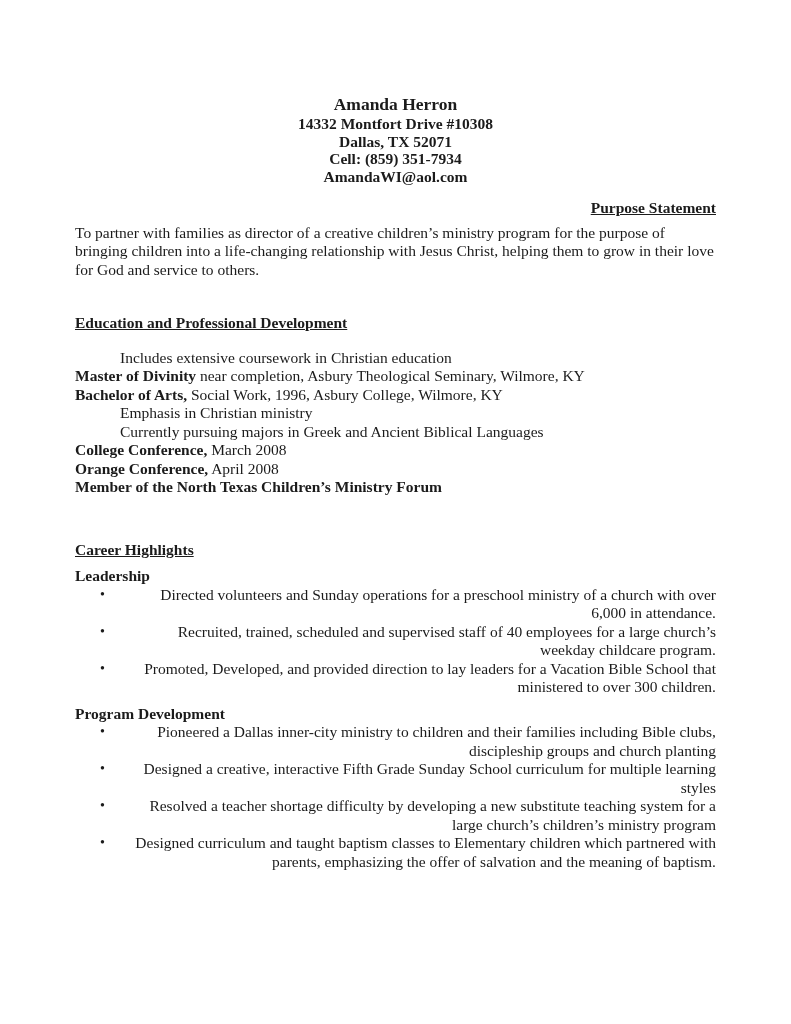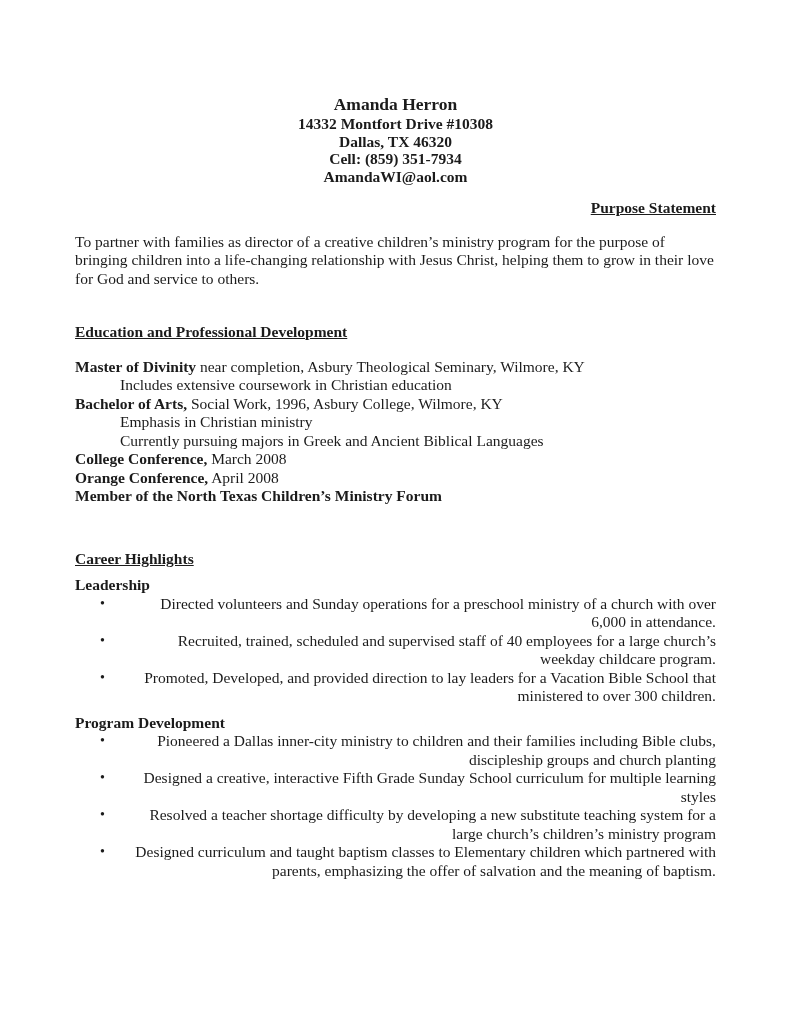--- a/index.html
+++ b/index.html
@@ -26,21 +26,21 @@
   }
   .person-name {
     font-size: 17.5px;
     line-height: 22px;
   }
   .section-heading {
     font-weight: bold;
     text-decoration: underline;
   }
   .purpose-heading { margin-top: 14px; text-align: right; }
-  .purpose-body { margin-top: 15px; }
+  .purpose-body { margin-top: 6px; }
   .education-heading { margin-top: 35px; }
   .education-lines { margin-top: 16px; }
   .edu-line .lead { font-weight: bold; }
   .edu-line.indent { margin-left: 45px; }
   .career-heading { margin-top: 44px; }
   .subsection-title {
     font-weight: bold;
     margin-top: 8px;
   }
   .bullet-list {
@@ -60,32 +60,32 @@
   .bullet-text { flex: 1; text-align: right; }
 </style>
 </head>
 <body>
 
 <div class="page">
 
   <div class="contact-header">
     <div class="person-name">Amanda Herron</div>
     <div>14332 Montfort Drive #10308</div>
-    <div>Dallas, TX 46320</div>
+    <div>Dallas, TX 52071</div>
     <div>Cell: (859) 351-7934</div>
     <div>AmandaWI@aol.com</div>
   </div>
 
   <div class="section-heading purpose-heading">Purpose Statement</div>
   <div class="purpose-body">To partner with families as director of a creative children’s ministry program for the purpose of bringing children into a life-changing relationship with Jesus Christ, helping them to grow in their love for God and service to others.</div>
 
   <div class="section-heading education-heading">Education and Professional Development</div>
   <div class="education-lines">
+    <div class="edu-line indent"><span>Includes extensive coursework in Christian education</span></div>
     <div class="edu-line"><span class="lead">Master of Divinity</span><span> near completion, Asbury Theological Seminary, Wilmore, KY</span></div>
-    <div class="edu-line indent"><span>Includes extensive coursework in Christian education</span></div>
     <div class="edu-line"><span class="lead">Bachelor of Arts,</span><span> Social Work, 1996, Asbury College, Wilmore, KY</span></div>
     <div class="edu-line indent"><span>Emphasis in Christian ministry</span></div>
     <div class="edu-line indent"><span>Currently pursuing majors in Greek and Ancient Biblical Languages</span></div>
     <div class="edu-line"><span class="lead">College Conference,</span><span> March 2008</span></div>
     <div class="edu-line"><span class="lead">Orange Conference,</span><span> April 2008</span></div>
     <div class="edu-line"><span class="lead">Member of the North Texas Children’s Ministry Forum</span><span></span></div>
   </div>
 
   <div class="section-heading career-heading">Career Highlights</div>
 

